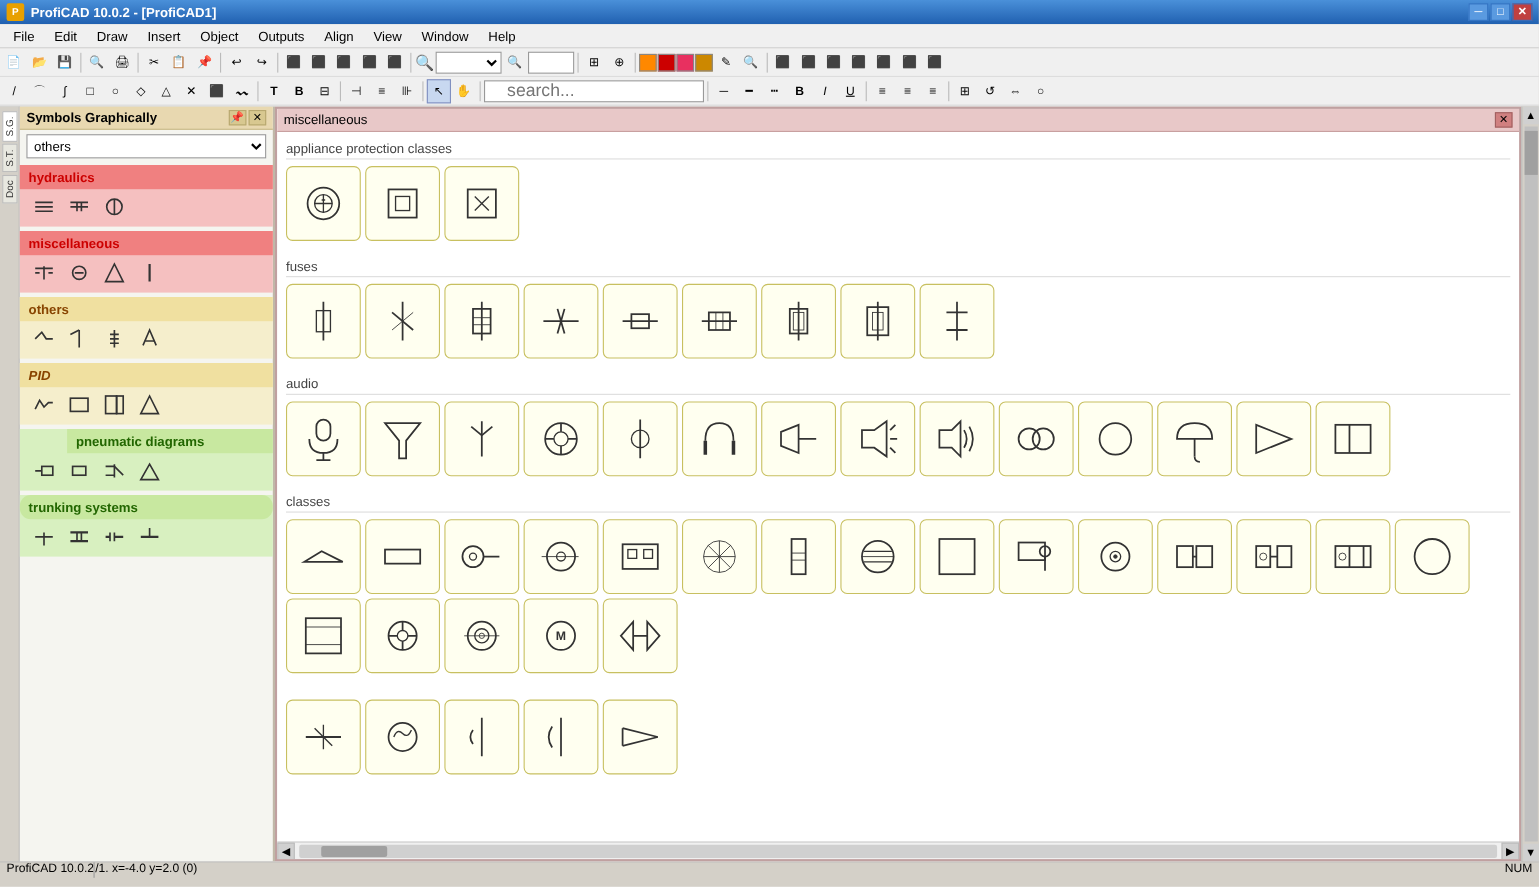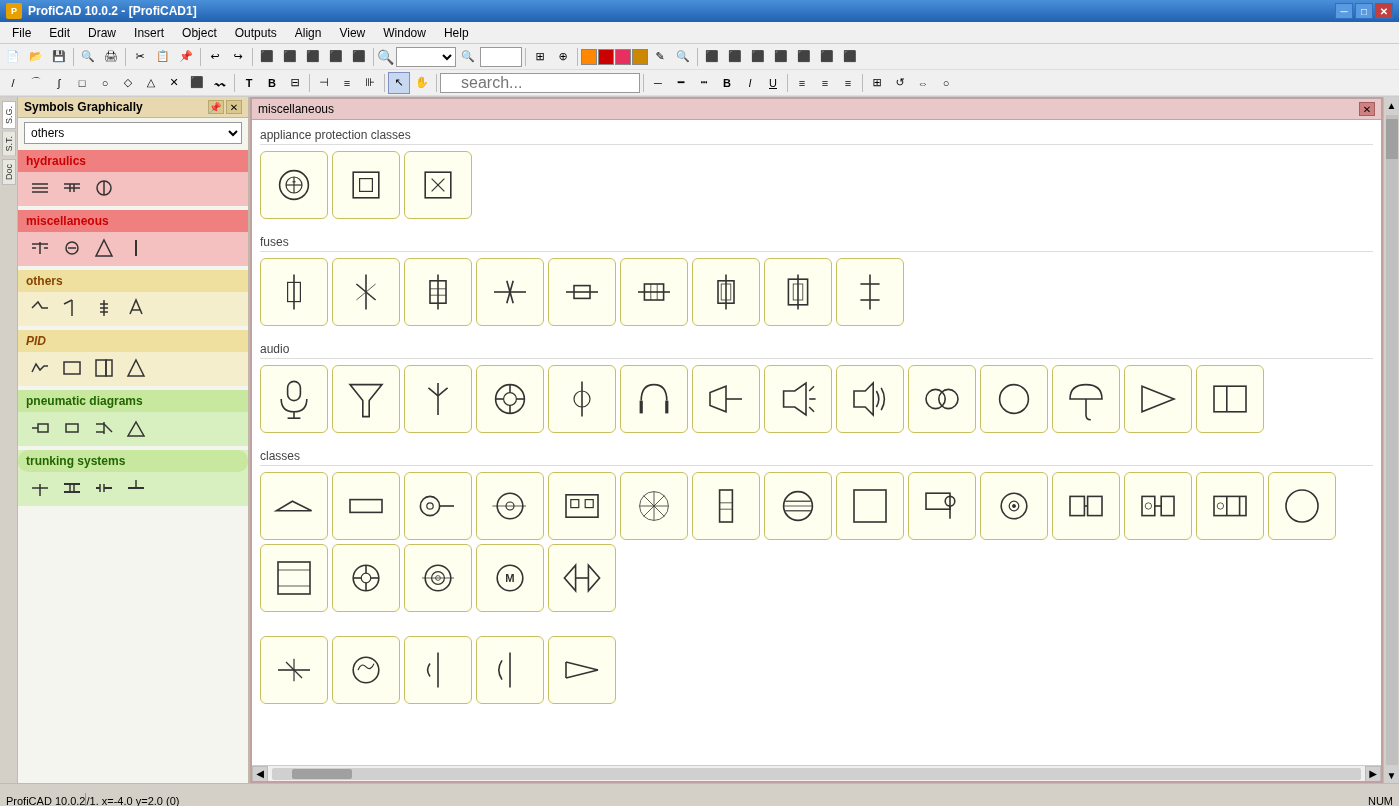--- a/index.html
+++ b/index.html
@@ -130,21 +130,21 @@
       padding: 4px 8px;
       font-weight: bold;
       font-size: 12px;
       color: #cc0000;
       cursor: pointer;
     }
     .cat-header.hydraulics { background: #f08080; color: #cc0000; }
     .cat-header.misc { background: #f08080; color: #cc0000; }
     .cat-header.others { background: #f0e0a0; color: #884400; }
     .cat-header.pid { background: #f0e0a0; color: #884400; font-style: italic; }
-    .cat-header.pneumatic { background: #c8e8a0; color: #226600; }
+    .cat-header.pneumatic { background: #c8e8a0; color: #226600; margin-left: 43px; }
     .cat-header.trunking { background: #c8e8a0; color: #226600; border-radius: 10px; }
 
     .cat-icons {
       display: flex;
       flex-wrap: wrap;
       align-items: center;
       gap: 4px;
       padding: 4px 8px 6px;
     }
     .cat-icon-item {
@@ -218,21 +218,21 @@
       cursor: pointer;
     }
     .sym-cell svg { width: 48px; height: 48px; }
 
     
     .status-bar {
       height: 24px;
       background: #d4d0c8;
       border-top: 1px solid #bbb;
       display: flex;
-      align-items: flex-end;
+      align-items: flex-start;
       padding: 0 6px;
       font-size: 11px;
       color: #000;
     }
     .status-sep { width: 1px; height: 14px; background: #999; }
 
     
     .bottom-scroll {
       height: 16px;
       background: #f0f0f0;

